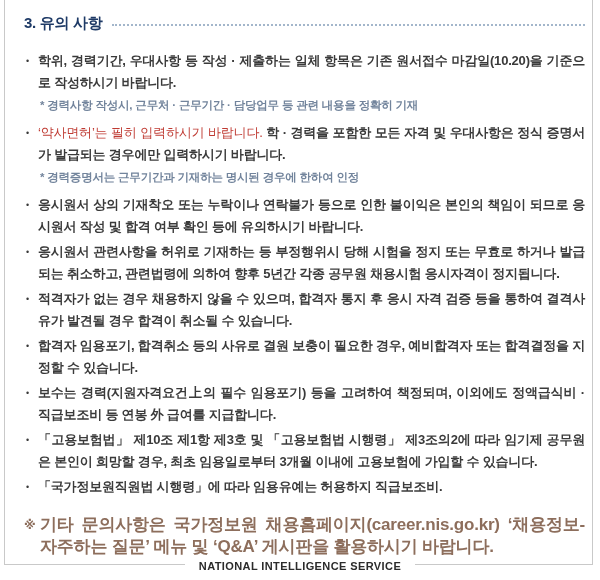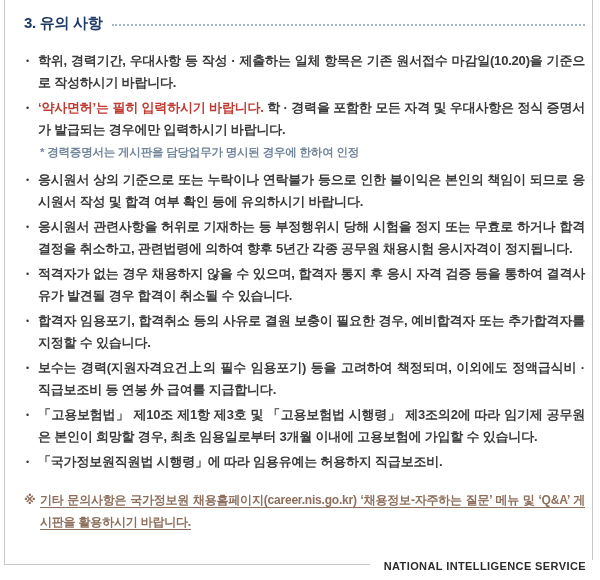--- a/index.html
+++ b/index.html
@@ -14,69 +14,70 @@
          border:1px solid var(--border);pointer-events:none;}
   .content{position:absolute;left:24px;right:15px;top:14px;}
   .title-row{display:flex;align-items:center;}
   .doc-title{font-size:15px;font-weight:700;color:var(--title);letter-spacing:-0.3px;white-space:nowrap;}
   .dotted-fill{flex:1;border-top:2px dotted var(--dots);margin-left:10px;margin-top:3px;height:0;}
   .list{margin-top:17px;}
   .bullet{display:flex;margin-bottom:3px;}
   .bullet .dot{width:14px;min-width:14px;font-size:9px;line-height:22px;color:var(--body);padding-left:2px;}
   .bullet .btext{flex:1;font-size:13px;font-weight:600;color:var(--body);
                  line-height:22px;text-align:justify;letter-spacing:-0.2px;}
-  .red{color:var(--red);font-weight:700;}
+  .red{color:var(--red);font-weight:400;}
   .note{padding-left:16px;font-size:11.5px;font-weight:600;color:var(--note);
         line-height:17px;margin:1px 0 8px;letter-spacing:-0.2px;}
   .final-note{display:flex;margin-top:16px;color:var(--finalnote);font-weight:700;}
   .final-note .marker{width:16px;min-width:16px;font-size:12px;line-height:22px;}
-  .final-note .fn-text{flex:1;font-size:12px;line-height:22px;text-align:justify;
-        text-decoration:underline;text-underline-offset:3px;letter-spacing:-0.2px;}
+  .final-note .fn-text{flex:1;font-size:17px;line-height:22px;text-align:justify;
+        text-underline-offset:3px;letter-spacing:-0.2px;}
   .footer{position:absolute;left:0;right:0;bottom:4px;height:20px;
-          display:flex;align-items:center;justify-content:flex-end;}
+          display:flex;align-items:center;justify-content:center;}
   .footer .ftext{background:#fff;padding:0 14px;font-size:11px;font-weight:700;
           color:var(--footer);letter-spacing:0.4px;white-space:nowrap;}
 </style>
 </head>
 <body>
 
 <div class="page">
   <div class="frame"></div>
 
   <div class="content">
     <div class="title-row">
       <span class="doc-title">3. 유의 사항</span>
       <span class="dotted-fill"></span>
     </div>
 
     <div class="list">
         <div class="bullet">
           <span class="dot">•</span>
           <span class="btext">학위, 경력기간, 우대사항 등 작성 · 제출하는 일체 항목은 기존 원서접수 마감일(10.20)을 기준으로 작성하시기 바랍니다.</span>
         </div>
+        <div class="note">* 경력사항 작성시, 근무처 · 근무기간 · 담당업무 등 관련 내용을 정확히 기재</div>
         <div class="bullet">
           <span class="dot">•</span>
           <span class="btext"><span class="red">‘약사면허’는 필히 입력하시기 바랍니다.</span> 학 · 경력을 포함한 모든 자격 및 우대사항은 정식 증명서가 발급되는 경우에만 입력하시기 바랍니다.</span>
         </div>
-        <div class="note">* 경력증명서는 게시판을 담당업무가 명시된 경우에 한하여 인정</div>
+        <div class="note">* 경력증명서는 근무기간과 기재하는 명시된 경우에 한하여 인정</div>
         <div class="bullet">
           <span class="dot">•</span>
-          <span class="btext">응시원서 상의 기준으로 또는 누락이나 연락불가 등으로 인한 불이익은 본인의 책임이 되므로 응시원서 작성 및 합격 여부 확인 등에 유의하시기 바랍니다.</span>
+          <span class="btext">응시원서 상의 기재착오 또는 누락이나 연락불가 등으로 인한 불이익은 본인의 책임이 되므로 응시원서 작성 및 합격 여부 확인 등에 유의하시기 바랍니다.</span>
         </div>
         <div class="bullet">
           <span class="dot">•</span>
-          <span class="btext">응시원서 관련사항을 허위로 기재하는 등 부정행위시 당해 시험을 정지 또는 무효로 하거나 합격결정을 취소하고, 관련법령에 의하여 향후 5년간 각종 공무원 채용시험 응시자격이 정지됩니다.</span>
+          <span class="btext">응시원서 관련사항을 허위로 기재하는 등 부정행위시 당해 시험을 정지 또는 무효로 하거나 발급되는 취소하고, 관련법령에 의하여 향후 5년간 각종 공무원 채용시험 응시자격이 정지됩니다.</span>
         </div>
         <div class="bullet">
           <span class="dot">•</span>
           <span class="btext">적격자가 없는 경우 채용하지 않을 수 있으며, 합격자 통지 후 응시 자격 검증 등을 통하여 결격사유가 발견될 경우 합격이 취소될 수 있습니다.</span>
         </div>
         <div class="bullet">
           <span class="dot">•</span>
-          <span class="btext">합격자 임용포기, 합격취소 등의 사유로 결원 보충이 필요한 경우, 예비합격자 또는 추가합격자를 지정할 수 있습니다.</span>
+          <span class="btext">합격자 임용포기, 합격취소 등의 사유로 결원 보충이 필요한 경우, 예비합격자 또는 합격결정을 지정할 수 있습니다.</span>
         </div>
         <div class="bullet">
           <span class="dot">•</span>
           <span class="btext">보수는 경력(지원자격요건上의 필수 임용포기) 등을 고려하여 책정되며, 이외에도 정액급식비 · 직급보조비 등 연봉 外 급여를 지급합니다.</span>
         </div>
         <div class="bullet">
           <span class="dot">•</span>
           <span class="btext">「고용보험법」 제10조 제1항 제3호 및 「고용보험법 시행령」 제3조의2에 따라 임기제 공무원은 본인이 희망할 경우, 최초 임용일로부터 3개월 이내에 고용보험에 가입할 수 있습니다.</span>
         </div>
         <div class="bullet">

